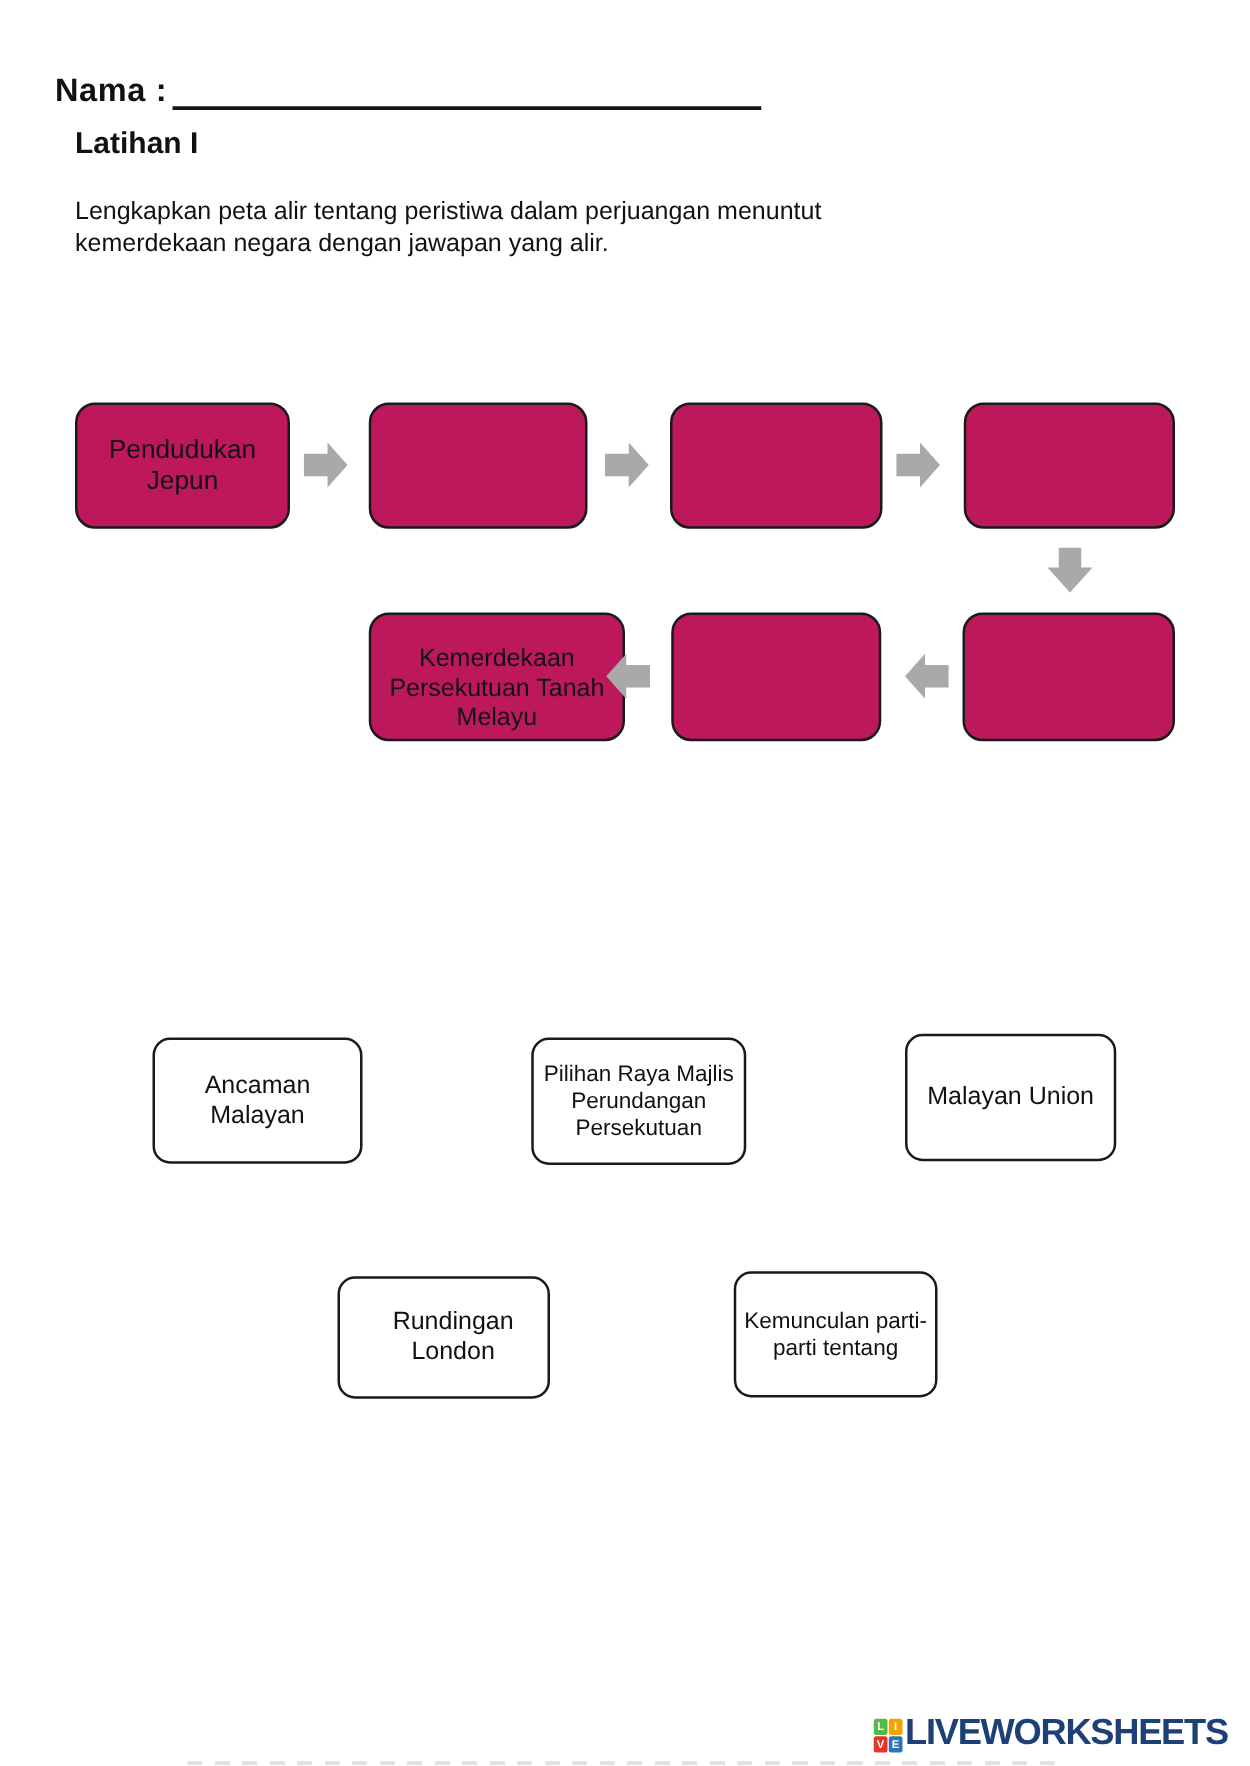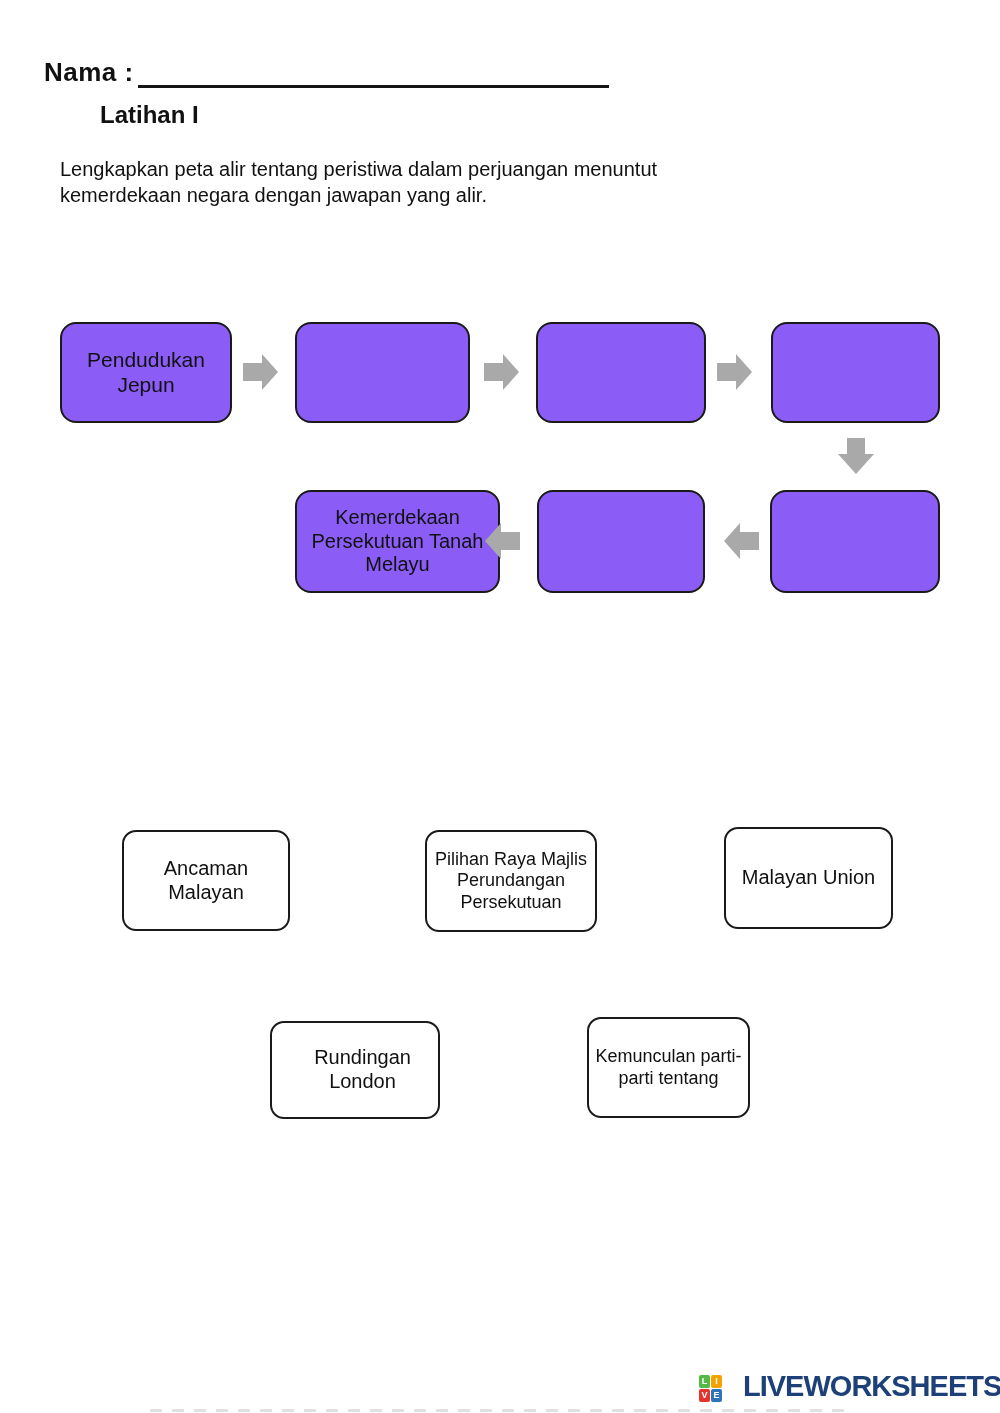--- a/index.html
+++ b/index.html
@@ -33,36 +33,35 @@
     flex: 1;
     height: 32px;
     margin-left: 4px;
     border-bottom: 3px solid #151515;
   }
   .exercise-title {
     position: absolute;
     left: 60px; top: 101px;
     font-size: 24px;
     font-weight: bold;
-    margin-left: 40px;
   }
   .instructions {
     position: absolute;
     left: 60px; top: 157px;
     width: 800px;
     font-size: 20px;
     line-height: 1.28;
   }
 
   
   .flow-box {
     position: absolute;
     border: 2.5px solid #1a1a1a;
     border-radius: 16px;
-    background: #8b5cf6;
+    background: #be185d;
     display: flex;
     align-items: center;
     justify-content: center;
     text-align: center;
     font-size: 21px;
     line-height: 1.18;
     padding: 4px 8px;
   }
   .word-box {
     position: absolute;
@@ -109,21 +108,20 @@
   }
   .cell-l { background: #56b947; }
   .cell-i { background: #f5a200; }
   .cell-v { background: #e5352b; }
   .cell-e { background: #2e74b8; }
   .logo-text {
     font-size: 29px;
     font-weight: 800;
     letter-spacing: -1px;
     color: #1c4077;
-    margin-left: 19px;
   }
 
   
   .cutoff-strip {
     position: absolute;
     left: 150px; top: 1409px;
     width: 700px; height: 3px;
     background: repeating-linear-gradient(90deg,
       rgba(110,110,110,0.35) 0 12px, transparent 12px 22px);
     opacity: 0.6;
@@ -171,21 +169,21 @@
   </div>
 
   <div class="flow-box" style="left:771px; top:322px; width:169px; height:101px;"></div>
 
   <div class="arrow" style="left:836px; top:438px;">
     <svg width="40" height="37" viewBox="0 0 40 37">
         <polygon points="11,0 29,0 29,16 38,16 20,36 2,16 11,16"></polygon>
       </svg>
   </div>
 
-  <div class="flow-box" style="left:295px; top:490px; width:205px; height:103px; font-size:20px;">
+  <div class="flow-box" style="left:295px; top:490px; width:205px; height:103px; font-size:20px;align-items:flex-end;">
     <span>Kemerdekaan Persekutuan Tanah Melayu</span>
   </div>
 
   <div class="arrow" style="left:484px; top:521px;">
     <svg width="36" height="40" viewBox="0 0 36 40">
         <polygon points="36,11 17,11 17,2 1,20 17,38 17,29 36,29"></polygon>
       </svg>
   </div>
 
   <div class="flow-box" style="left:537px; top:490px; width:168px; height:103px;"></div>

